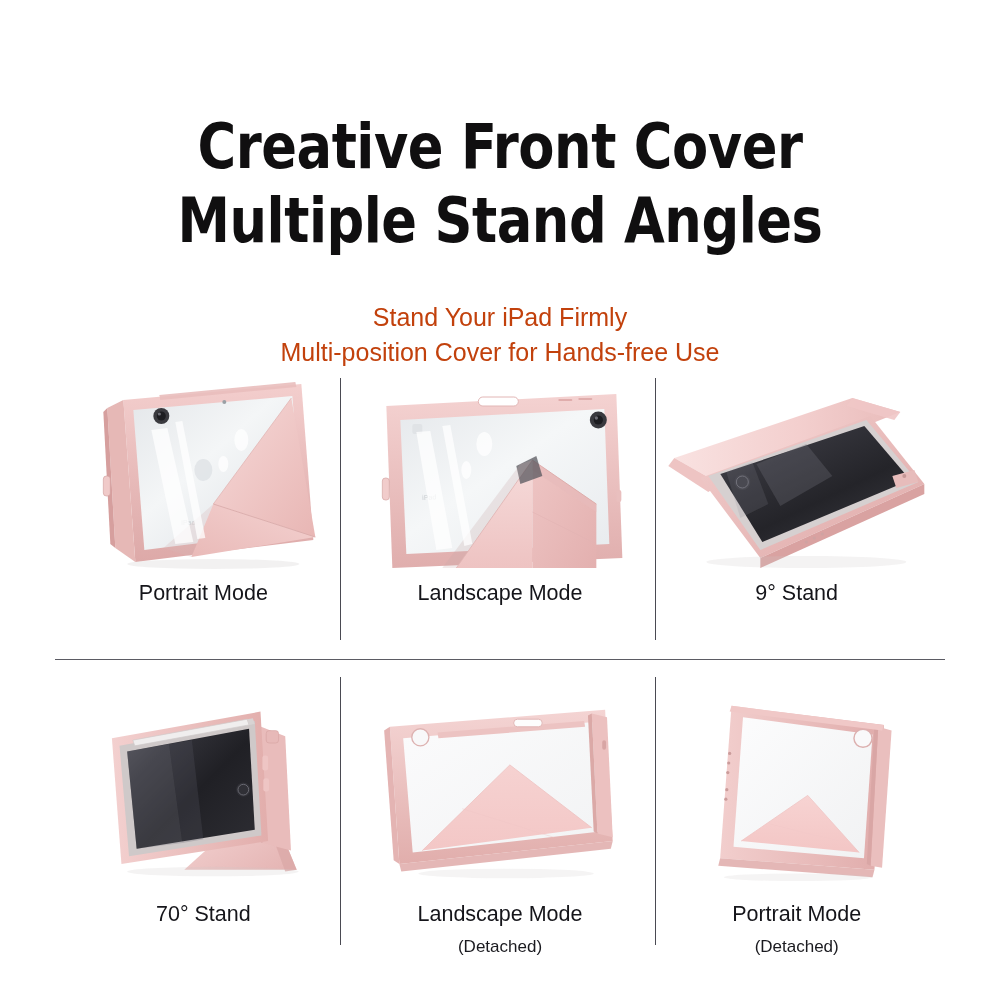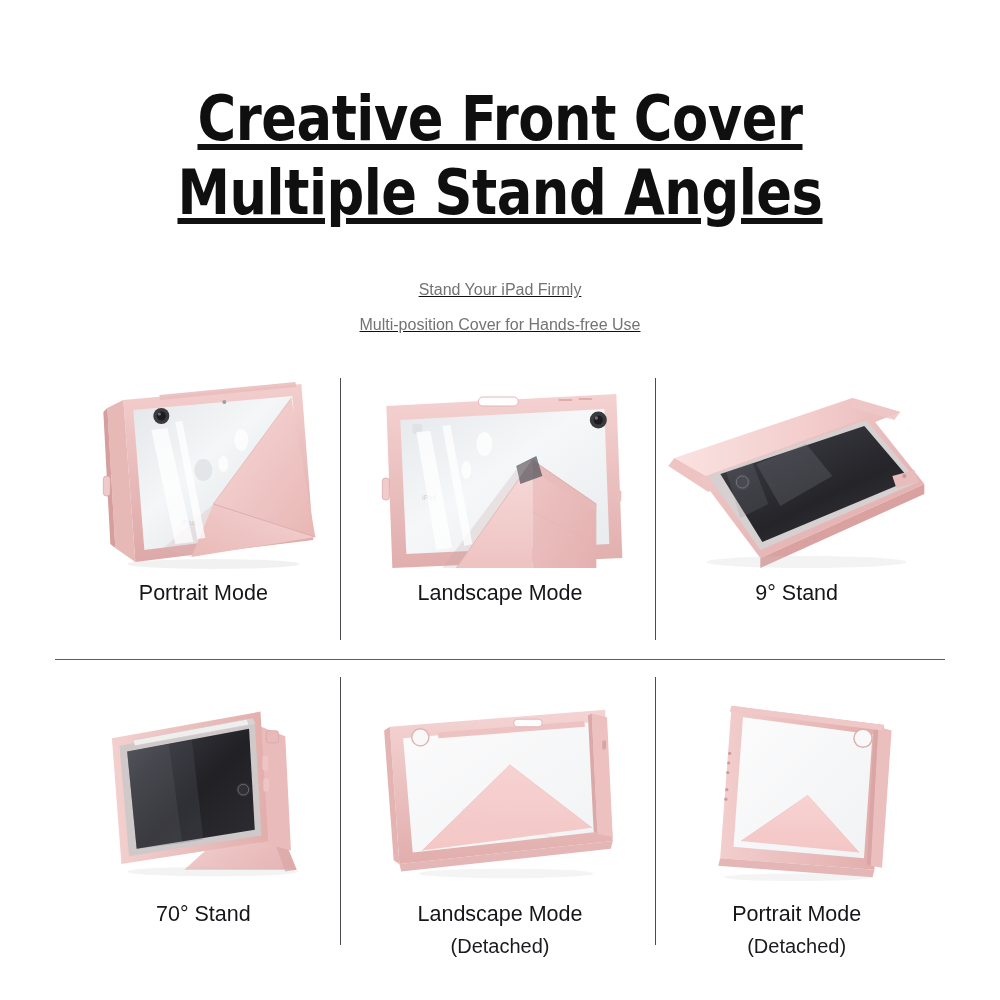--- a/index.html
+++ b/index.html
@@ -11,40 +11,39 @@
     width: 1000px;
     height: 1000px;
     overflow: hidden;
     font-family: "Liberation Sans", sans-serif;
     color: #111111;
     position: relative;
   }
 
   
   .header {
-    padding-top: 40px;
+    padding-top: 68px;
     text-align: center;
-    text-decoration: underline;
   }
   .headline {
     font-family: "DejaVu Sans Condensed", "Liberation Sans Narrow", "Liberation Sans", sans-serif;
     font-weight: bold;
     font-size: 63px;
     line-height: 74px;
     letter-spacing: -0.5px;
     color: #100f10;
     transform: scaleX(0.93);
   }
   .headline-line { display: block; white-space: nowrap; }
 
   .subhead {
     margin-top: 26px;
-    font-size: 16px;
+    font-size: 25px;
     line-height: 35px;
-    color: #737373;
+    color: #c2410c;
     font-weight: normal;
     text-align: center;
   }
   .subhead-line { display: block; white-space: nowrap; }
 
   
   .grid {
     position: absolute;
     left: 55px;
     top: 372px;
@@ -75,21 +74,21 @@
     position: absolute;
     left: 0; right: 0;
     top: 208px;
     text-align: center;
     font-size: 21.5px;
     color: #15151a;
     line-height: 27px;
   }
   .caption-sub {
     display: block;
-    font-size: 20px;
+    font-size: 17px;
     color: #1a1a1f;
     margin-top: 5px;
   }
   .row-2 .caption { top: 218px; }
 
   
   .vdiv {
     position: absolute;
     width: 1px;
     background: #4a4a52;

